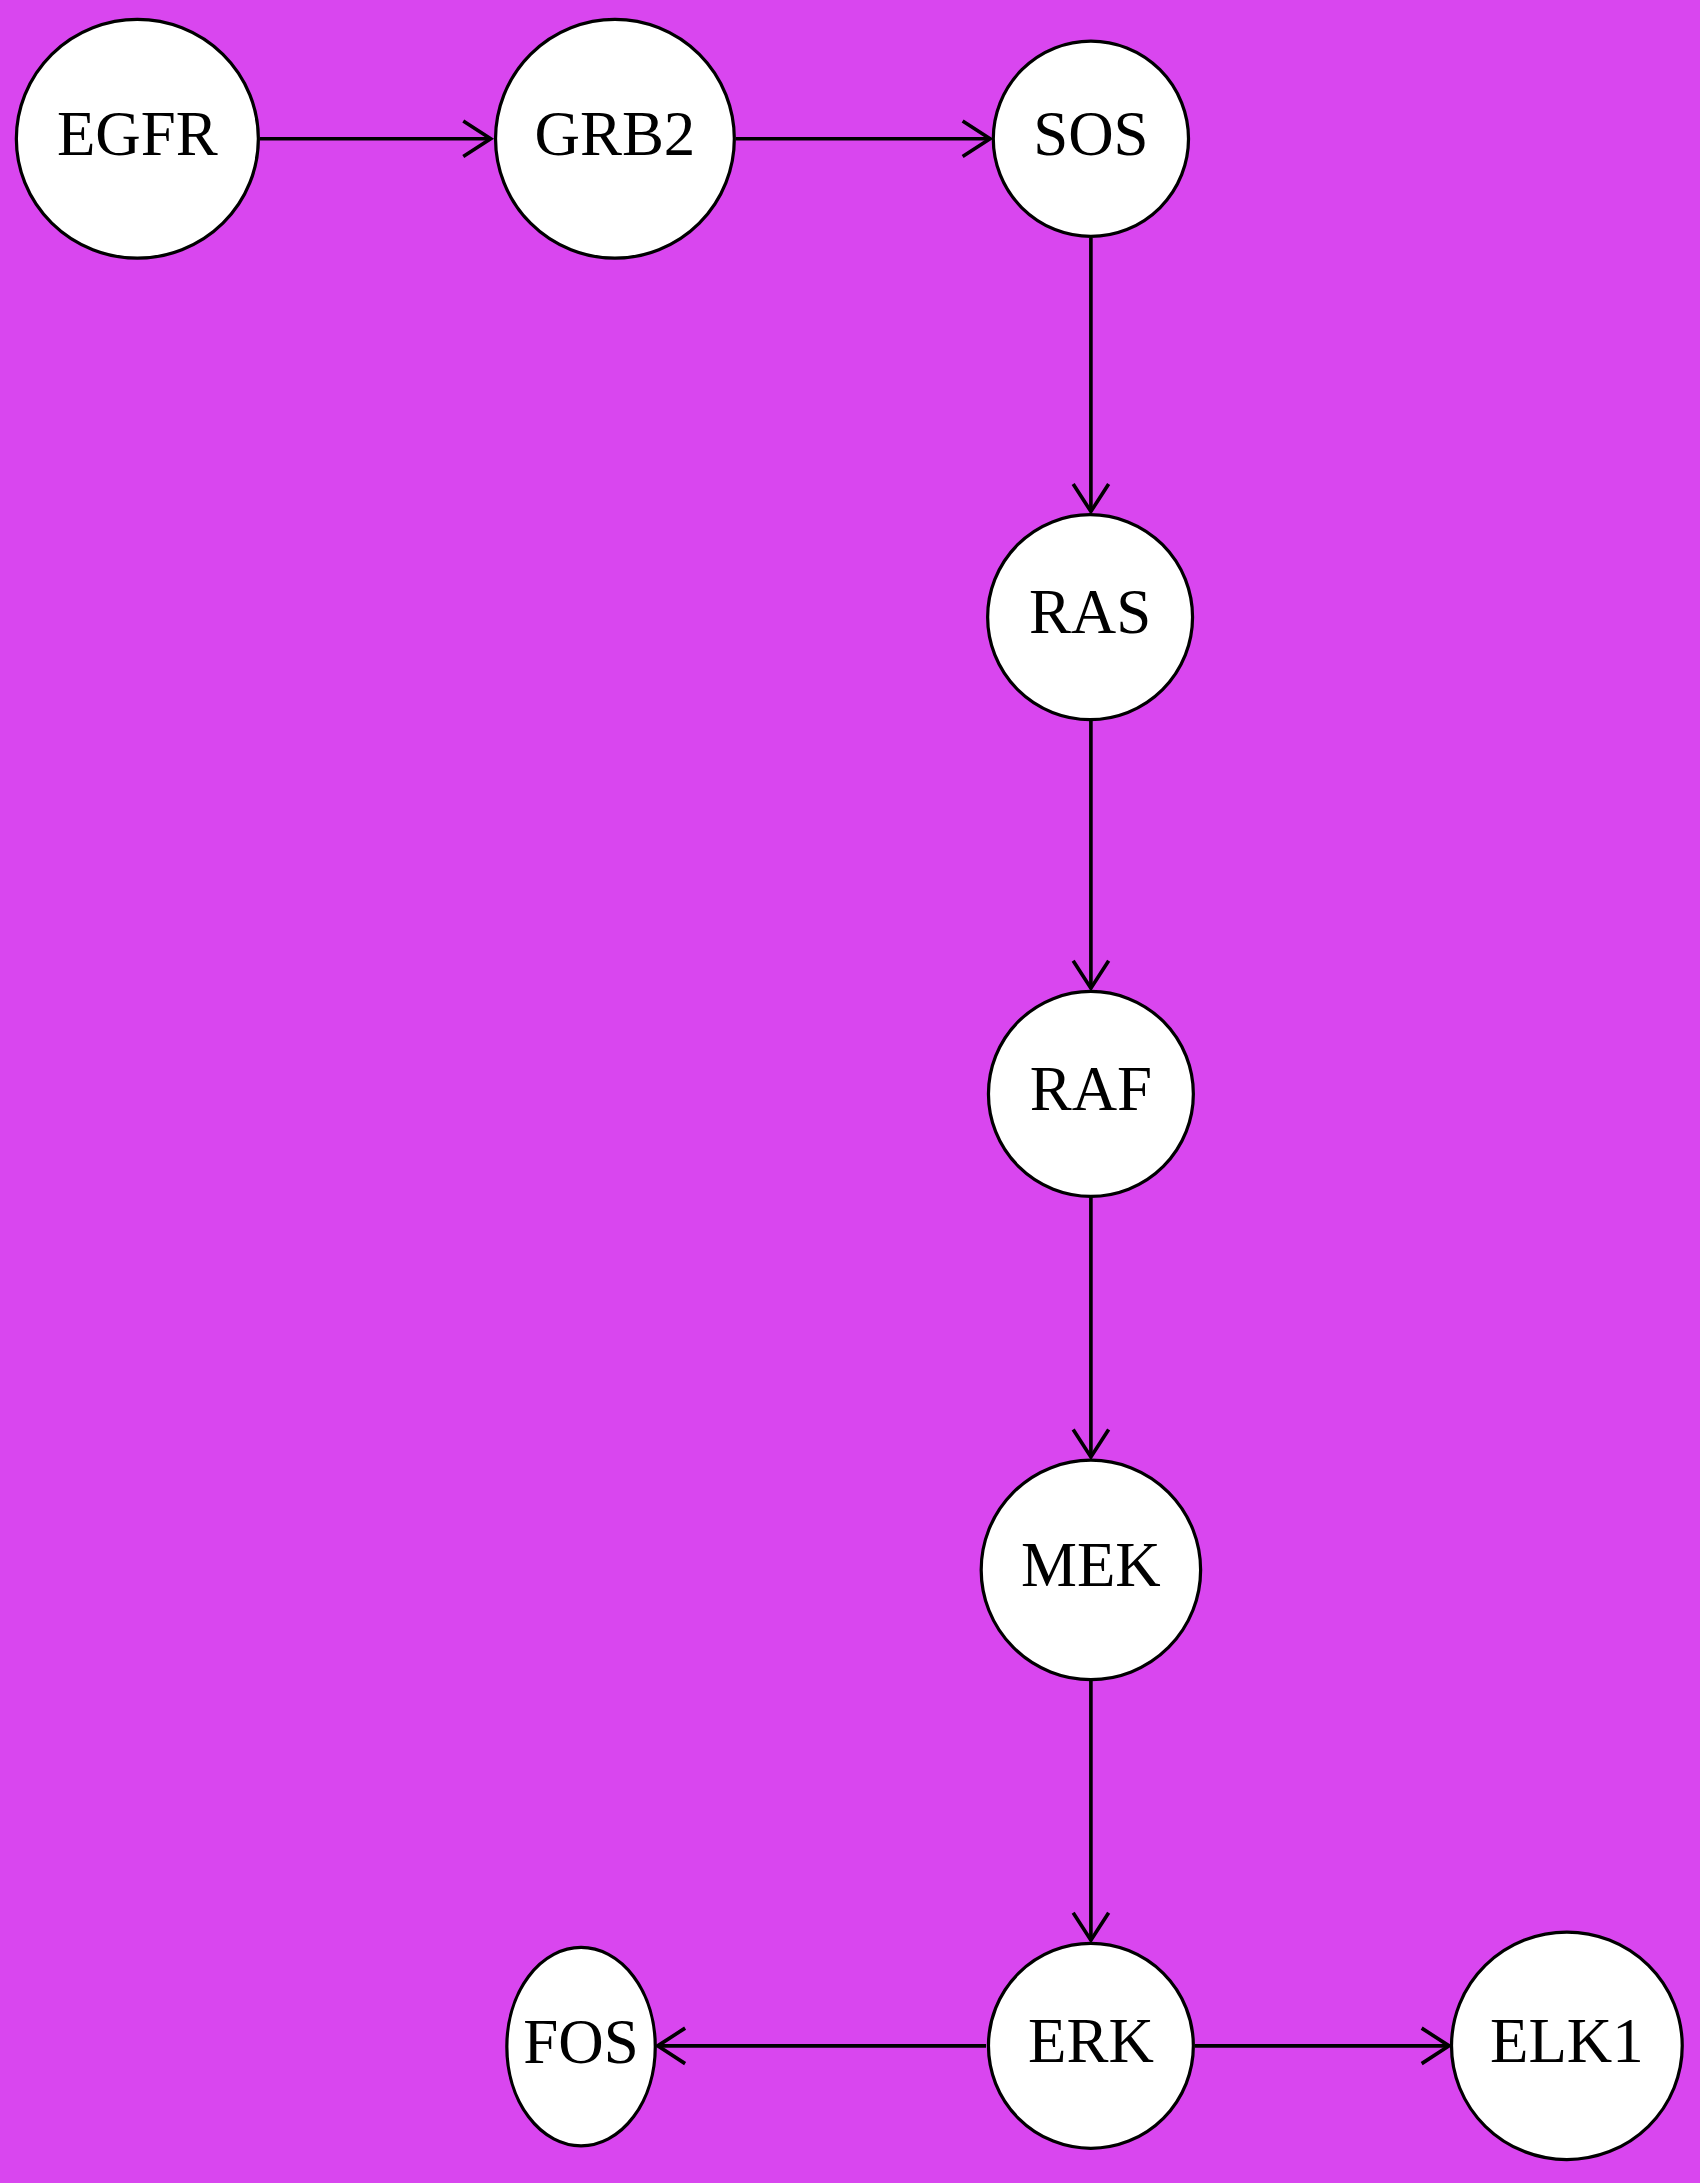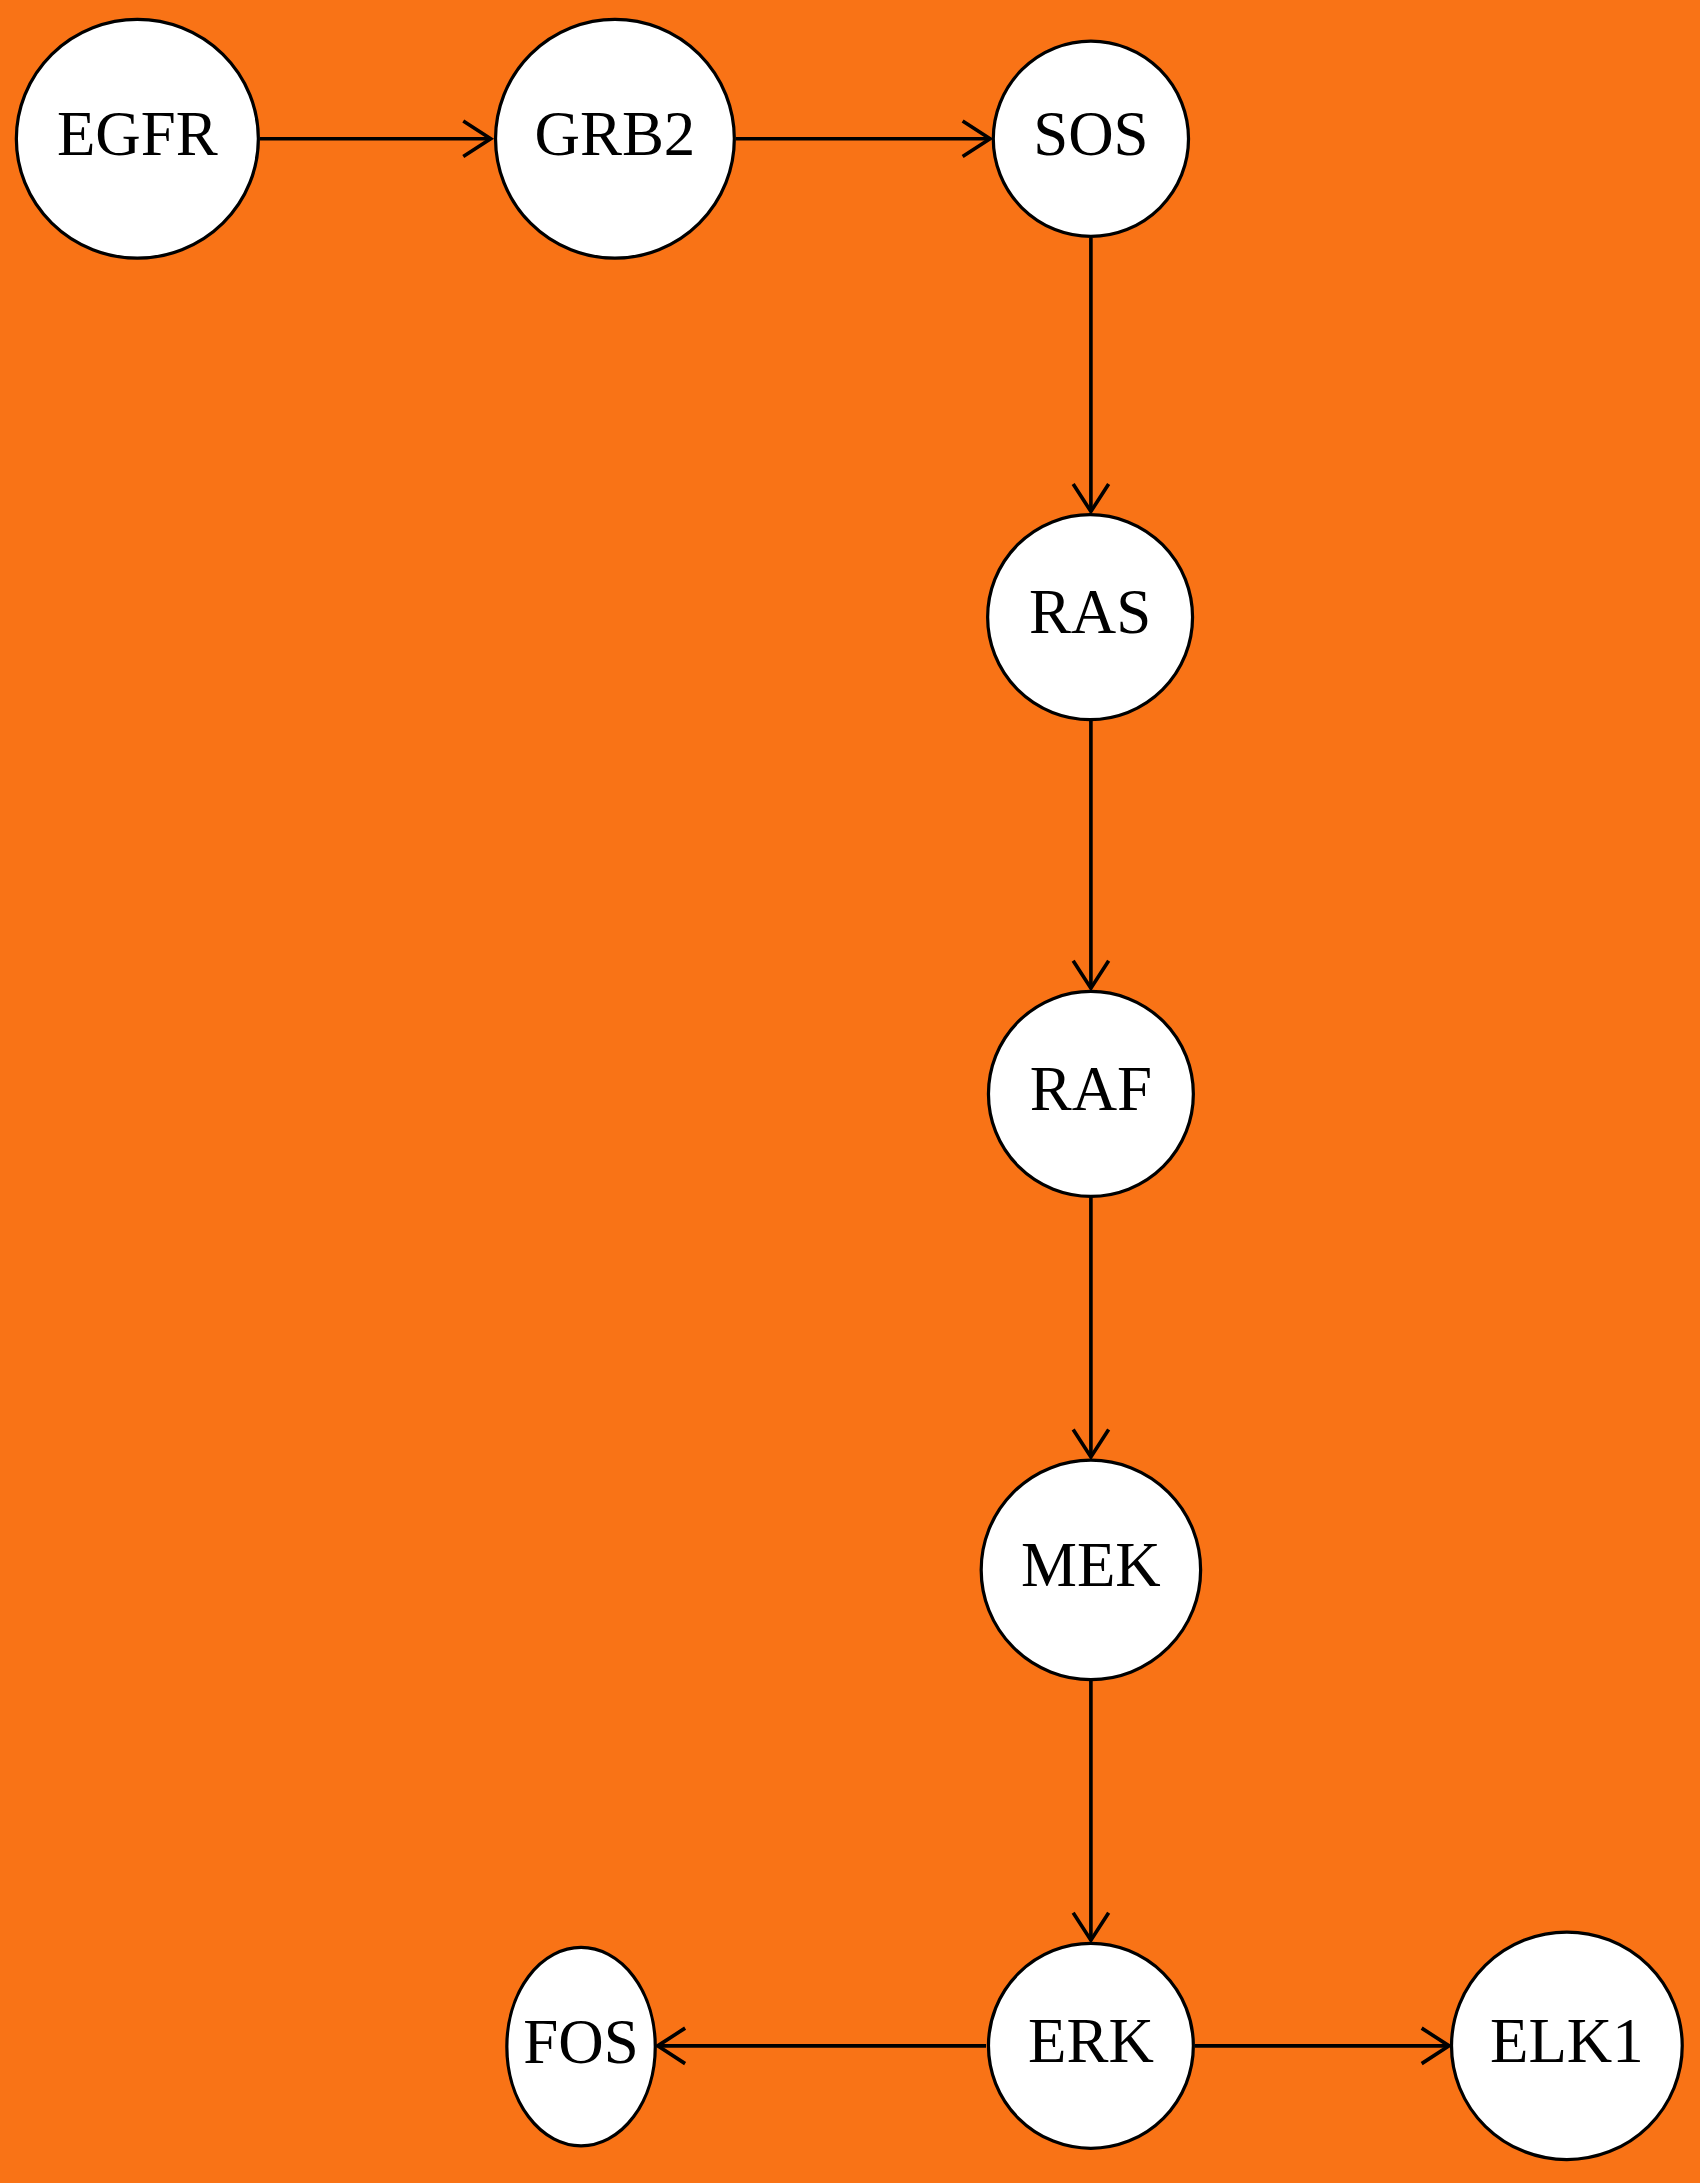--- a/index.html
+++ b/index.html
@@ -11,21 +11,21 @@
   body {
     width: 1701px;
     height: 2183px;
     overflow: hidden;
     font-family: "Liberation Serif", "DejaVu Serif", serif;
   }
   #diagram-root {
     position: relative;
     width: 1701px;
     height: 2183px;
-    background: #f97316;
+    background: #d946ef;
   }
   svg#graph-canvas {
     display: block;
     width: 1701px;
     height: 2183px;
   }
   .node-shape {
     fill: #ffffff;
     stroke: #000000;
     stroke-width: 4;

